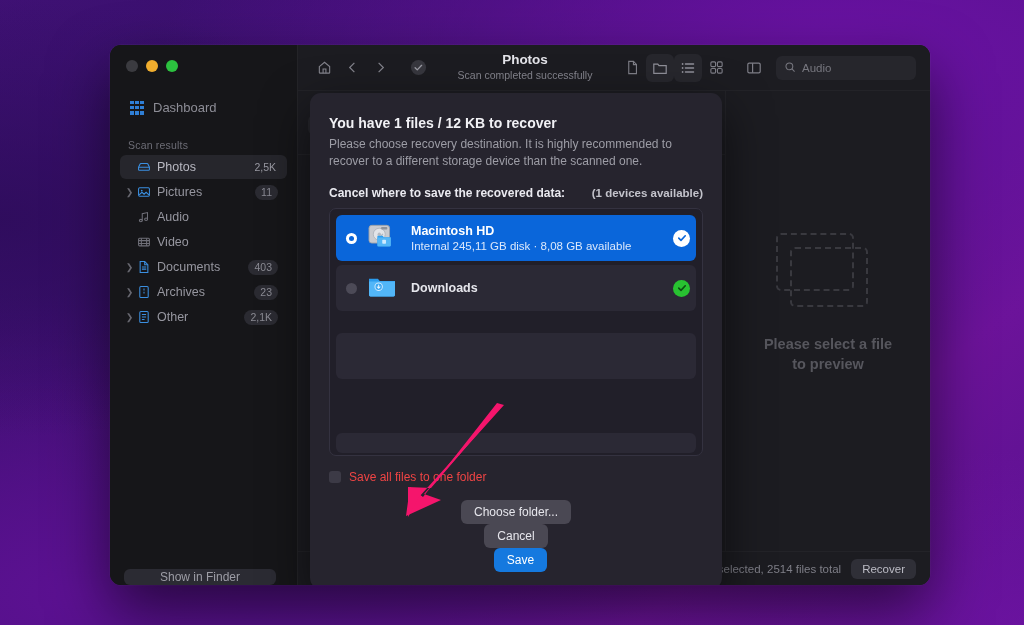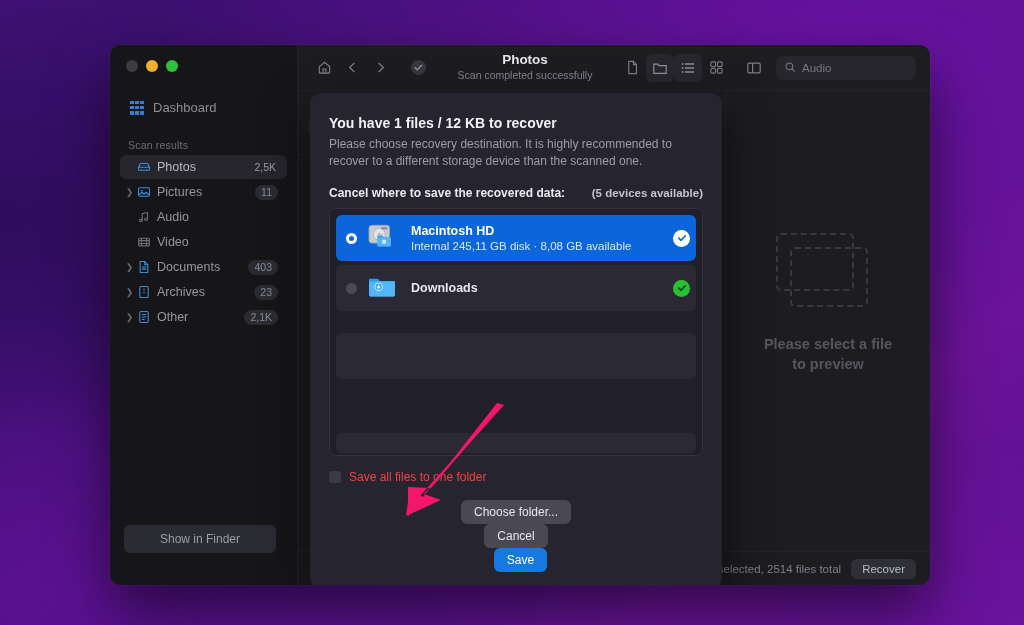--- a/index.html
+++ b/index.html
@@ -65,21 +65,21 @@
   .nav-ico{ width:17px; flex:0 0 17px; display:flex; align-items:center; justify-content:center; }
   .nav-ico svg{ display:block; }
   .nav-label{ color:#96969f; font-size:12.5px; margin-left:5px; flex:1;
               white-space:nowrap; overflow:hidden; }
   .nav-item.active .nav-label{ color:#b9b9c2; }
   .badge{ color:#8b8b94; font-size:10.5px; background:#2b2b32; border-radius:8px;
           padding:1px 6px; line-height:13px; }
   .nav-item.active .badge{ background:transparent; color:#9a9aa3; padding-right:2px; }
 
   #show-finder{
-    position:absolute; left:14px; bottom:32px; width:152px; height:28px;
+    position:absolute; left:14px; bottom:0; width:152px; height:16px;
     background:#2b2b33; border:none; border-radius:6px;
     color:#9d9da6; font-size:12px; font-family:inherit; cursor:pointer;
   }
   
   #main{ flex:1; display:flex; flex-direction:column; background:#1c1c21; position:relative; }
   #toolbar{
     height:46px; flex:0 0 46px; display:flex; align-items:center;
     padding:0 14px 0 12px; gap:0; border-bottom:1px solid #232328;
   }
   .tb-btn{
@@ -401,21 +401,21 @@
       <button id="recover-btn">Recover</button>
     </div>
   </div>
 
   <div id="modal">
     <h1>You have 1 files / 12 KB to recover</h1>
     <div class="sub">Please choose recovery destination. It is highly recommended to recover to a different storage device than the scanned one.</div>
 
     <div class="choose-row">
       <span class="lbl">Cancel where to save the recovered data:</span>
-      <span class="cnt">(5 devices available)</span>
+      <span class="cnt">(1 devices available)</span>
     </div>
 
     <div id="devlist">
         <div class="dev selected">
           <span class="radio"></span>
           <span class="dev-ico"><svg width="32" height="28" viewBox="0 0 34 30">
               <rect x="2" y="2.5" width="22" height="19" rx="3" fill="#c9cbd0" stroke="#9ba0a8"></rect>
               <circle cx="13" cy="12" r="6.4" fill="#e2e4e8" stroke="#a8adb5" stroke-width=".8"></circle>
               <circle cx="13" cy="12" r="1.8" fill="#b6bac1"></circle>
               <rect x="15" y="4.4" width="6.6" height="2.6" rx=".8" fill="#8e939b"></rect>

